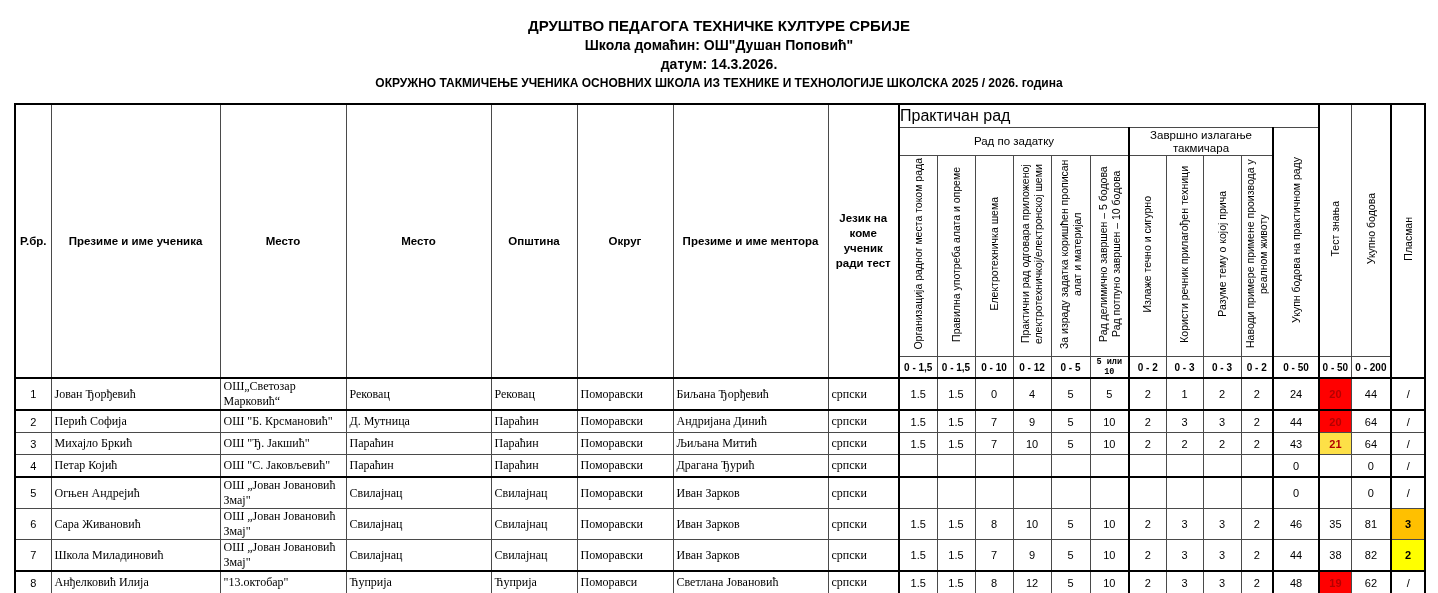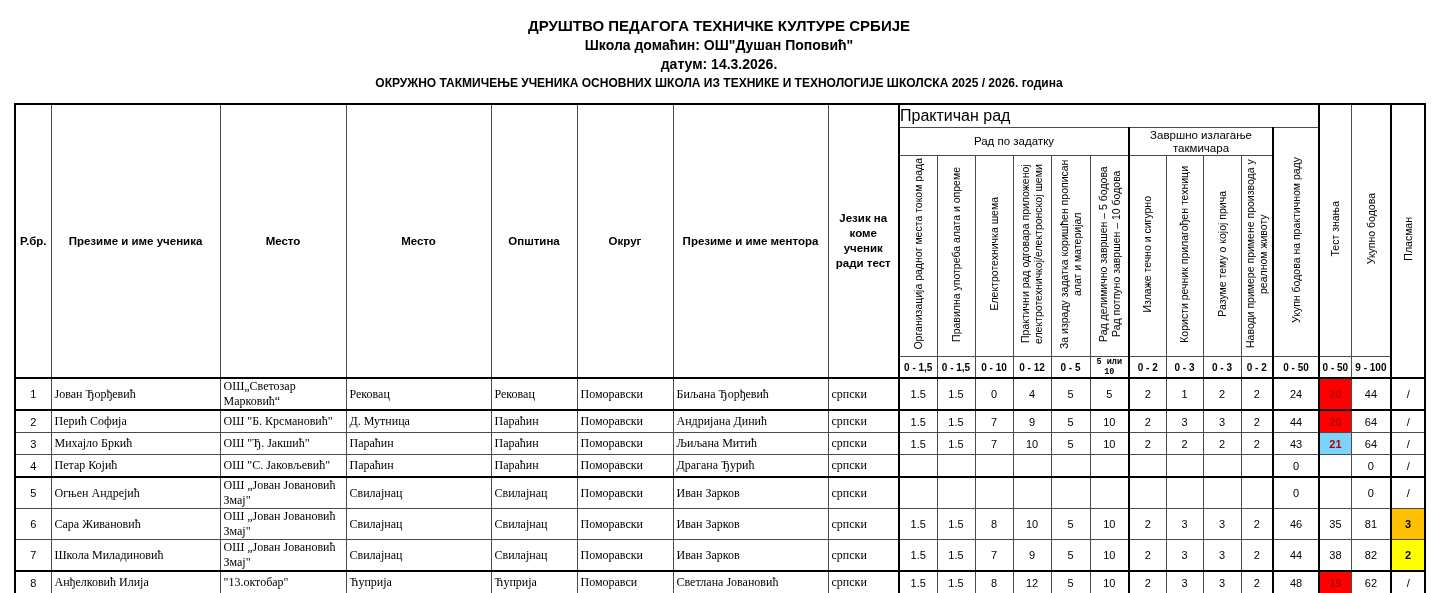--- a/index.html
+++ b/index.html
@@ -109,21 +109,21 @@
         <th class="h-range bb2">0 - 10</th>
         <th class="h-range bb2">0 - 12</th>
         <th class="h-range bb2">0 - 5</th>
         <th class="h-range bb2 small">5 или 10</th>
         <th class="h-range bb2 lt2">0 - 2</th>
         <th class="h-range bb2">0 - 3</th>
         <th class="h-range bb2">0 - 3</th>
         <th class="h-range bb2">0 - 2</th>
         <th class="h-range bb2 lt2">0 - 50</th>
         <th class="h-range bb2 lt2">0 - 50</th>
-        <th class="h-range bb2">9 - 100</th>
+        <th class="h-range bb2">0 - 200</th>
       </tr>
     </thead>
     <tbody>
         <tr class="group-end">
           <td class="c-num">1</td>
           <td class="c-text">Јован Ђорђевић</td>
           <td class="c-text">ОШ„Светозар Марковић“</td>
           <td class="c-text">Рековац</td>
           <td class="c-text">Рековац</td>
           <td class="c-text">Поморавски</td>
@@ -181,21 +181,21 @@
           <td class="c-score">1.5</td>
           <td class="c-score">7</td>
           <td class="c-score">10</td>
           <td class="c-score">5</td>
           <td class="c-score">10</td>
           <td class="c-score lt2">2</td>
           <td class="c-score">2</td>
           <td class="c-score">2</td>
           <td class="c-score">2</td>
           <td class="c-score lt2">43</td>
-          <td class="c-score lt2" style="background: #7dd3fc; color: rgb(179, 0, 0); font-weight: bold;">21</td>
+          <td class="c-score lt2" style="background: #fde047; color: rgb(179, 0, 0); font-weight: bold;">21</td>
           <td class="c-score">64</td>
           <td class="c-score lt2">/</td>
         </tr>
         <tr class="group-end">
           <td class="c-num">4</td>
           <td class="c-text">Петар Којић</td>
           <td class="c-text">ОШ "С. Јаковљевић"</td>
           <td class="c-text">Параћин</td>
           <td class="c-text">Параћин</td>
           <td class="c-text">Поморавски</td>

